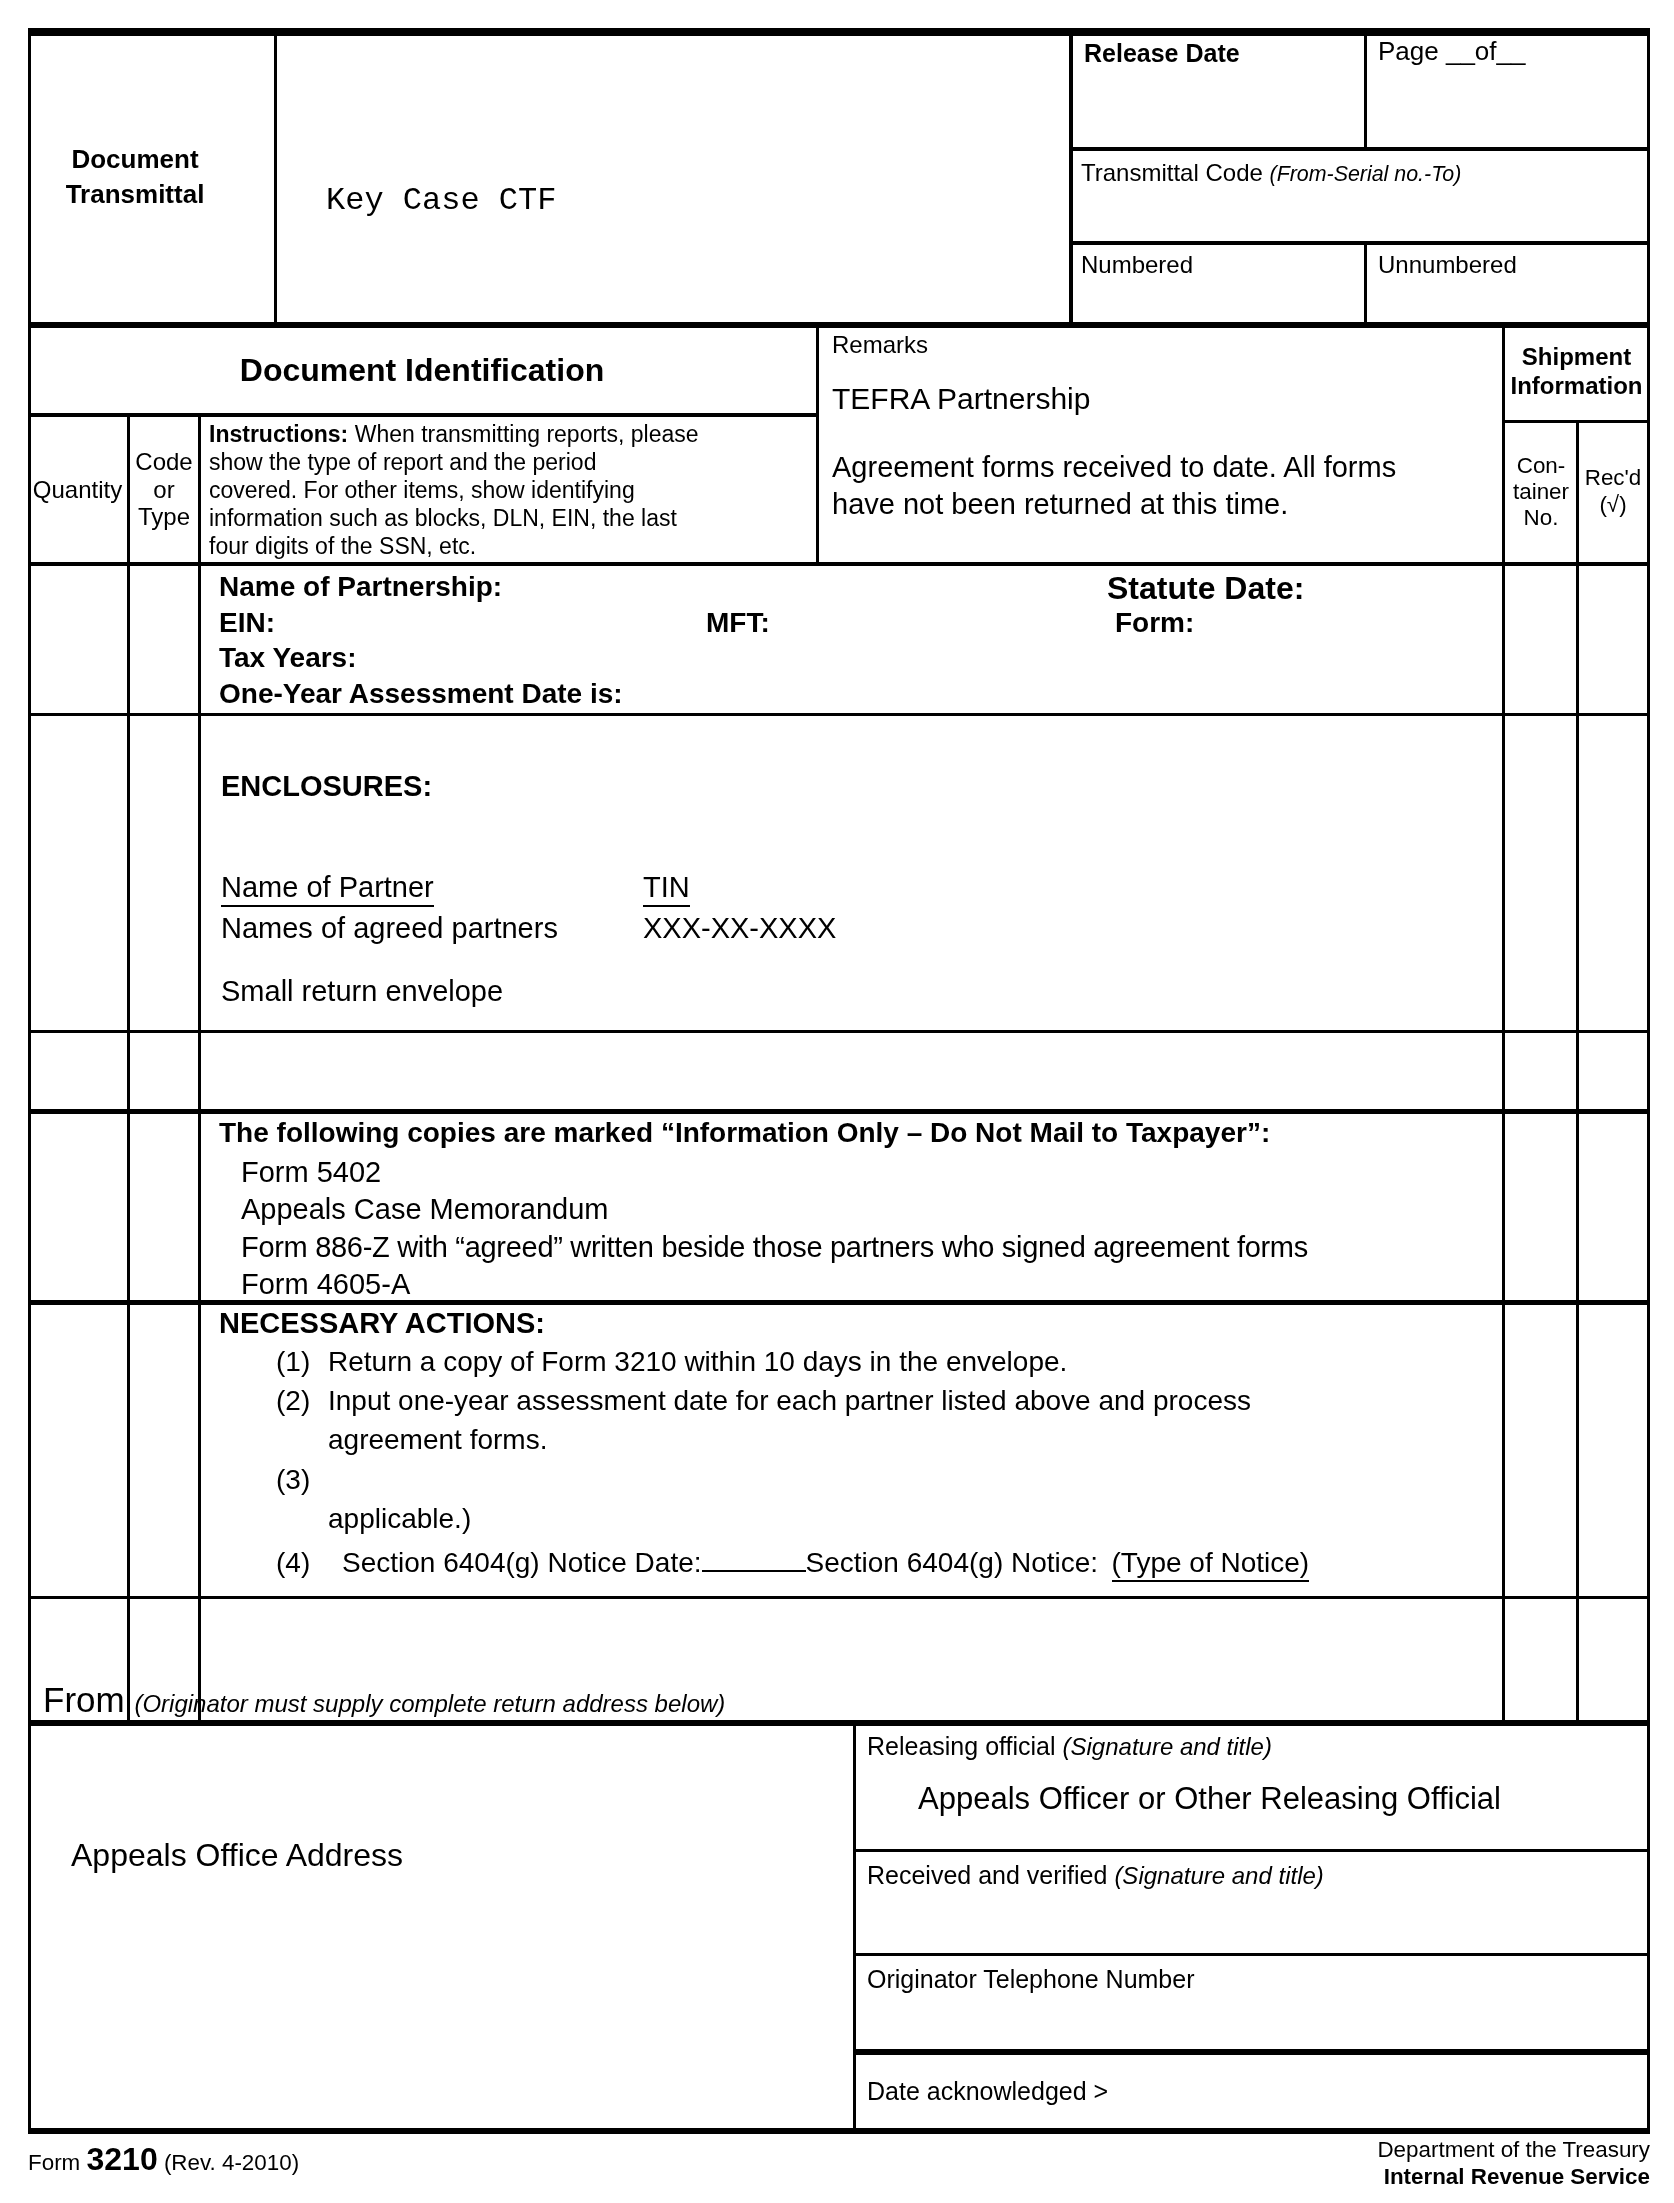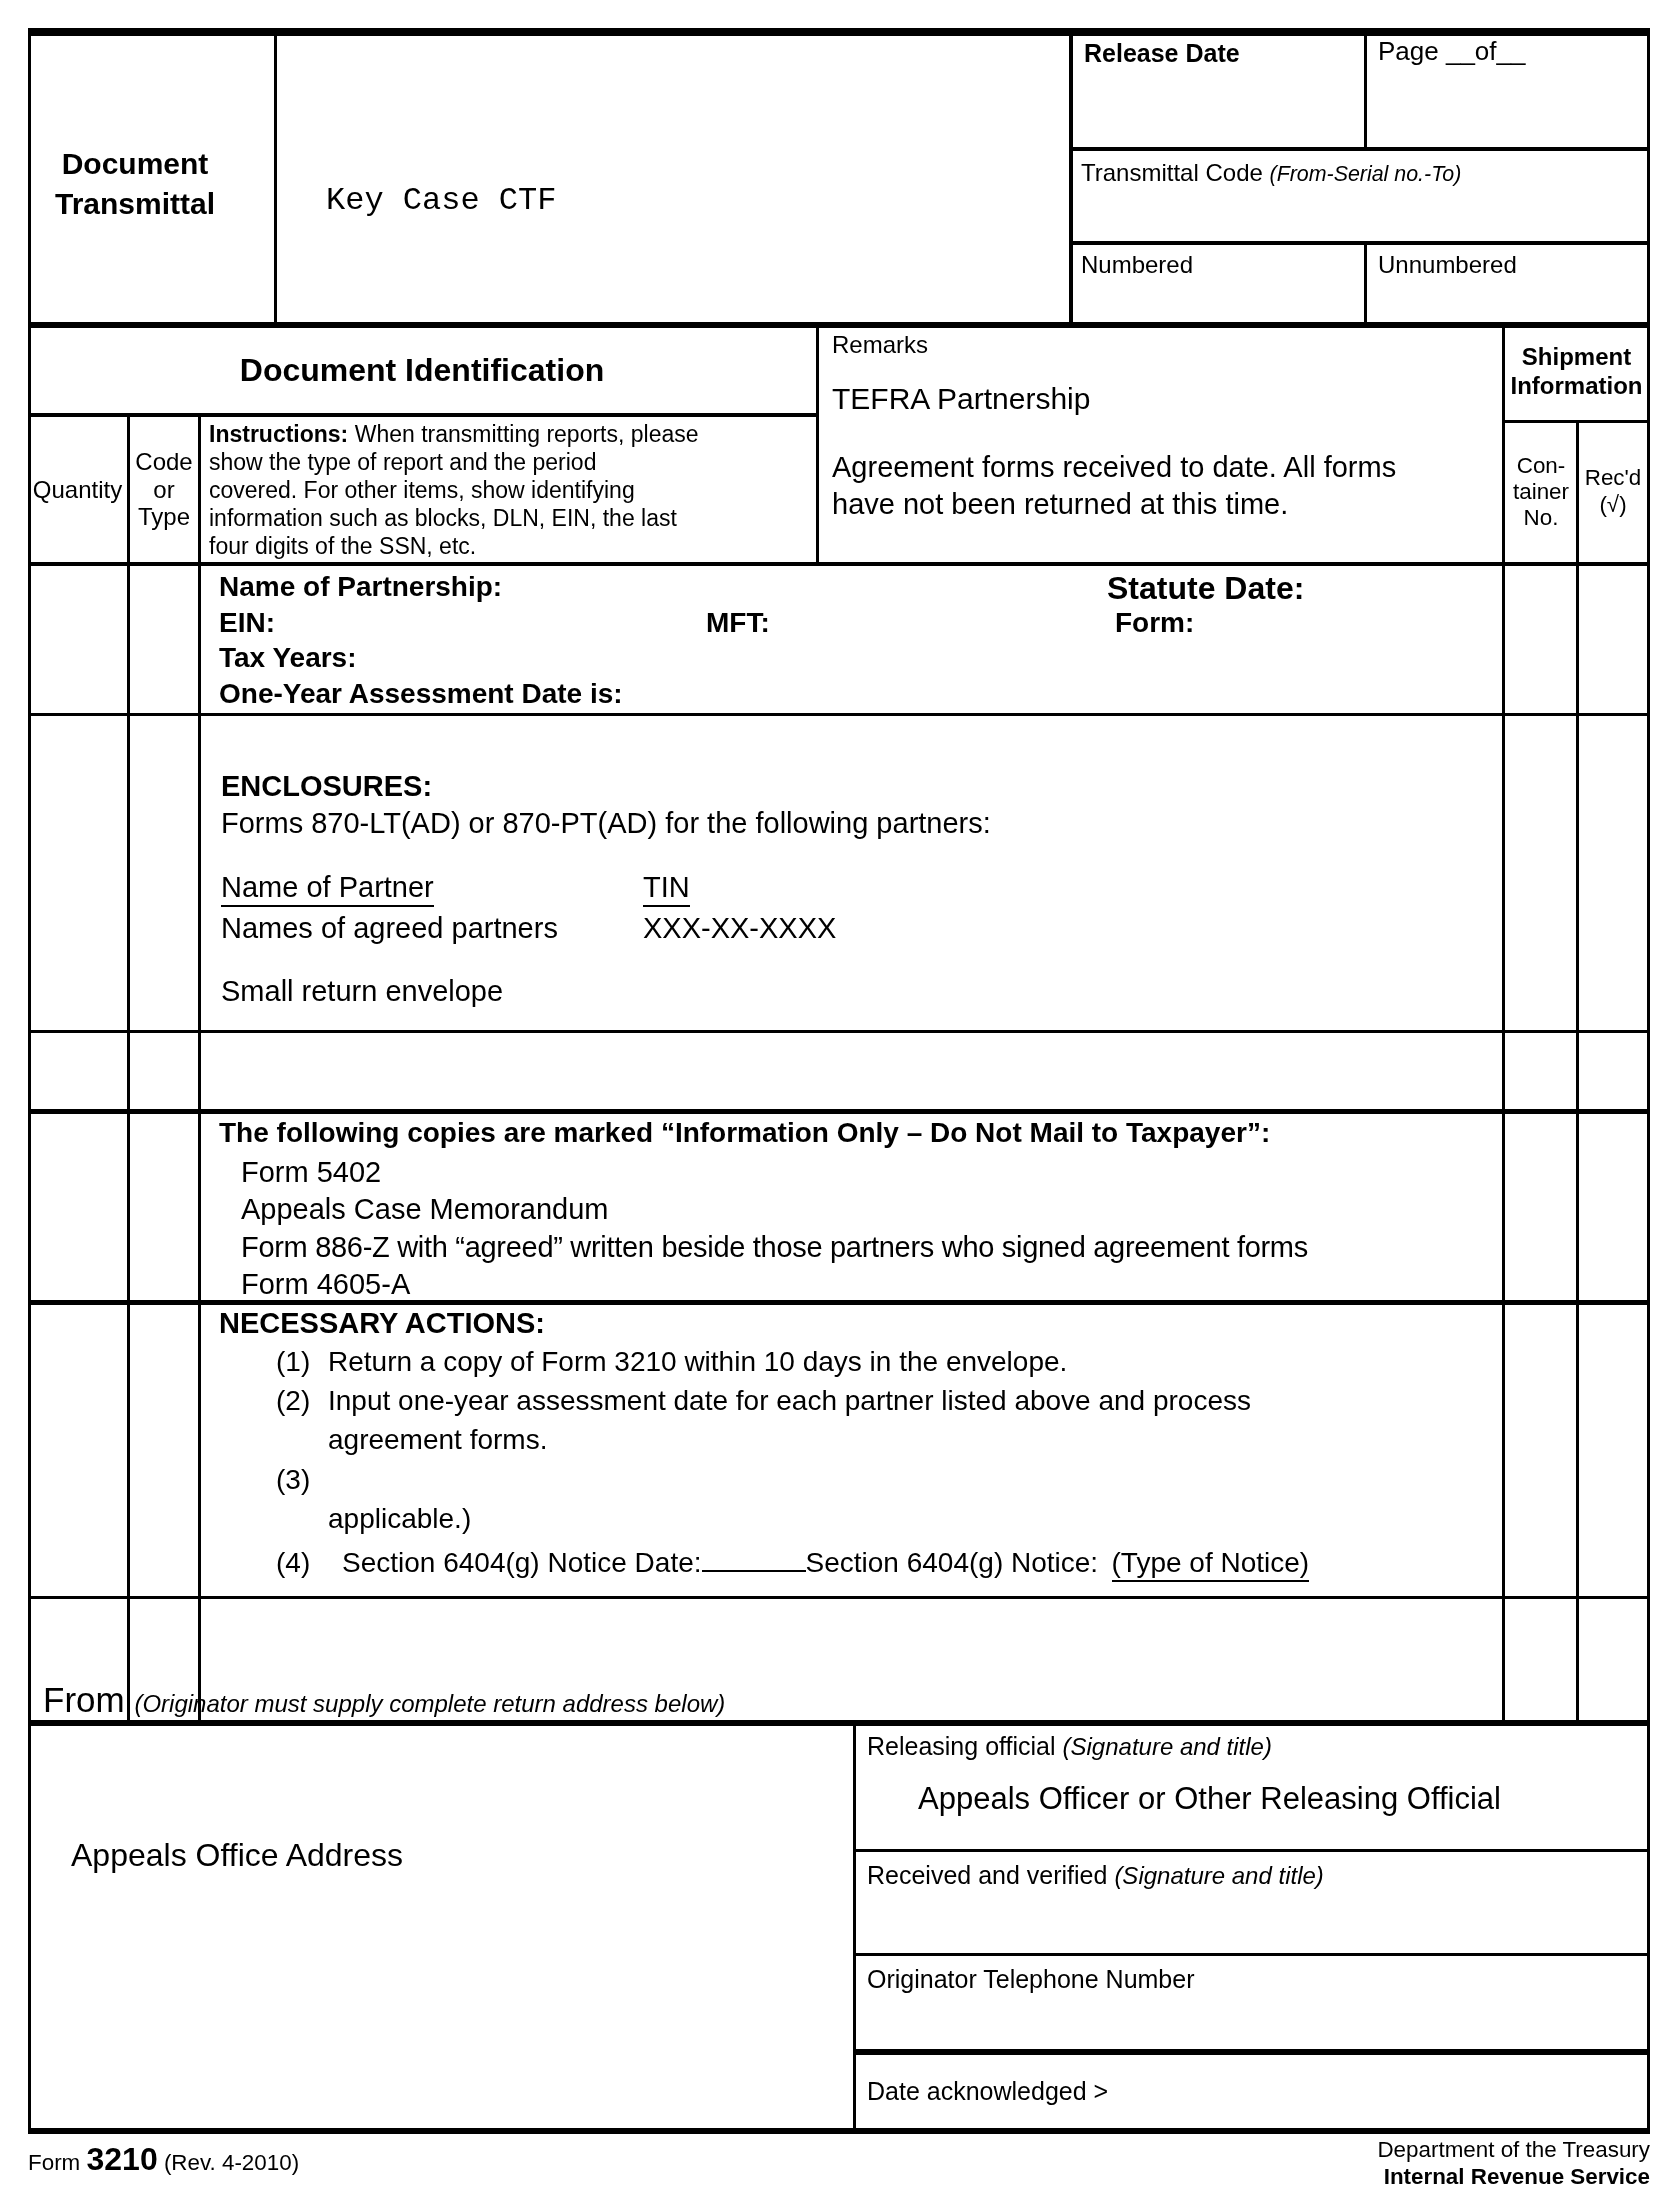--- a/index.html
+++ b/index.html
@@ -42,21 +42,21 @@
   <div class="ln" style="left:1069px;top:28px;width:3.7px;height:294px;"></div>
   <div class="ln" style="left:1364px;top:28px;width:2.8px;height:119px;"></div>
   <div class="ln" style="left:1364px;top:241px;width:2.8px;height:81px;"></div>
   <div class="ln" style="left:816px;top:322px;width:2.8px;height:241px;"></div>
   <div class="ln" style="left:1502px;top:322px;width:2.8px;height:1398px;"></div>
   <div class="ln" style="left:1576px;top:420px;width:2.8px;height:1300px;"></div>
   <div class="ln" style="left:127px;top:413px;width:2.8px;height:1307px;"></div>
   <div class="ln" style="left:198px;top:413px;width:2.8px;height:1307px;"></div>
   <div class="ln" style="left:853px;top:1720px;width:2.8px;height:408px;"></div>
 
-  <div class="ctr b" style="left:28px;top:41px;width:214px;height:286px;font-size:30px;line-height:1.35;">
+  <div class="ctr b" style="left:28px;top:34px;width:214px;height:286px;font-size:26px;line-height:1.35;">
     <span>Document</span>
     <span>Transmittal</span>
   </div>
 
   <div class="tx" style="left:326px;top:183px;font-size:32px;font-family:Liberation Mono, monospace;">Key Case CTF</div>
 
   <div class="tx b" style="left:1084px;top:39px;font-size:25px;">Release Date</div>
   <div class="tx" style="left:1378px;top:37px;font-size:26px;">Page __of__</div>
 
   <div class="tx" style="left:1081px;top:160px;font-size:24px;">
@@ -108,21 +108,20 @@
 
   <div class="tx b" style="left:219px;top:571px;font-size:28px;">Name of Partnership:</div>
   <div class="tx b" style="left:1107px;top:571px;font-size:32px;">Statute Date:</div>
   <div class="tx b" style="left:219px;top:607px;font-size:28px;">EIN:</div>
   <div class="tx b" style="left:706px;top:607px;font-size:28px;">MFT:</div>
   <div class="tx b" style="left:1115px;top:607px;font-size:28px;">Form:</div>
   <div class="tx b" style="left:219px;top:642px;font-size:28px;">Tax Years:</div>
   <div class="tx b" style="left:219px;top:678px;font-size:28px;">One-Year Assessment Date is:</div>
 
   <div class="tx b" style="left:221px;top:770px;font-size:29px;">ENCLOSURES:</div>
-  <div class="tx" style="left:221px;top:807px;font-size:29px;">Forms 870-LT(AD) or 870-PT(AD) for the following partners:</div>
   <div class="tx u" style="left:221px;top:871px;font-size:29px;">Name of Partner</div>
   <div class="tx u" style="left:643px;top:871px;font-size:29px;">TIN</div>
   <div class="tx" style="left:221px;top:912px;font-size:29px;">Names of agreed partners</div>
   <div class="tx" style="left:643px;top:912px;font-size:29px;">XXX-XX-XXXX</div>
   <div class="tx" style="left:221px;top:975px;font-size:29px;">Small return envelope</div>
 
   <div class="tx b" style="left:219px;top:1117px;font-size:28px;">The following copies are marked “Information Only – Do Not Mail to Taxpayer”:</div>
   <div class="tx" style="left:241px;top:1156px;font-size:29px;">Form 5402</div>
   <div class="tx" style="left:241px;top:1193px;font-size:29px;">Appeals Case Memorandum</div>
   <div class="tx" style="left:241px;top:1231px;font-size:29px;letter-spacing:-0.3px;">Form 886-Z with “agreed” written beside those partners who signed agreement forms</div>

